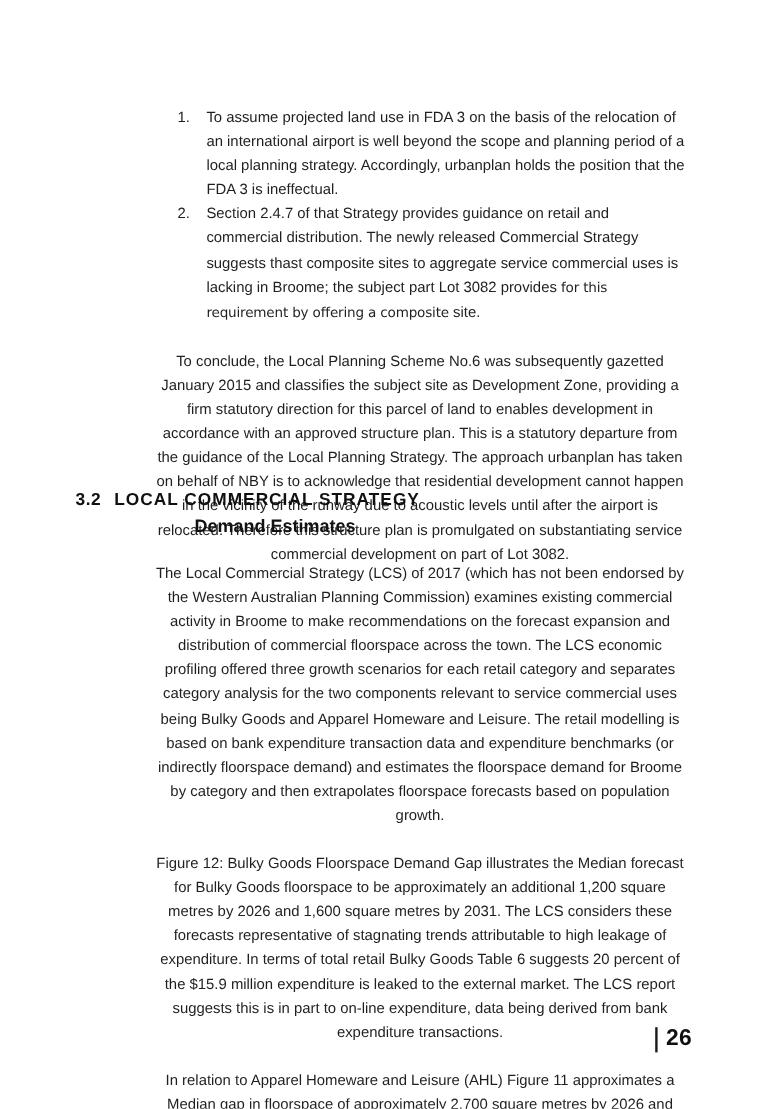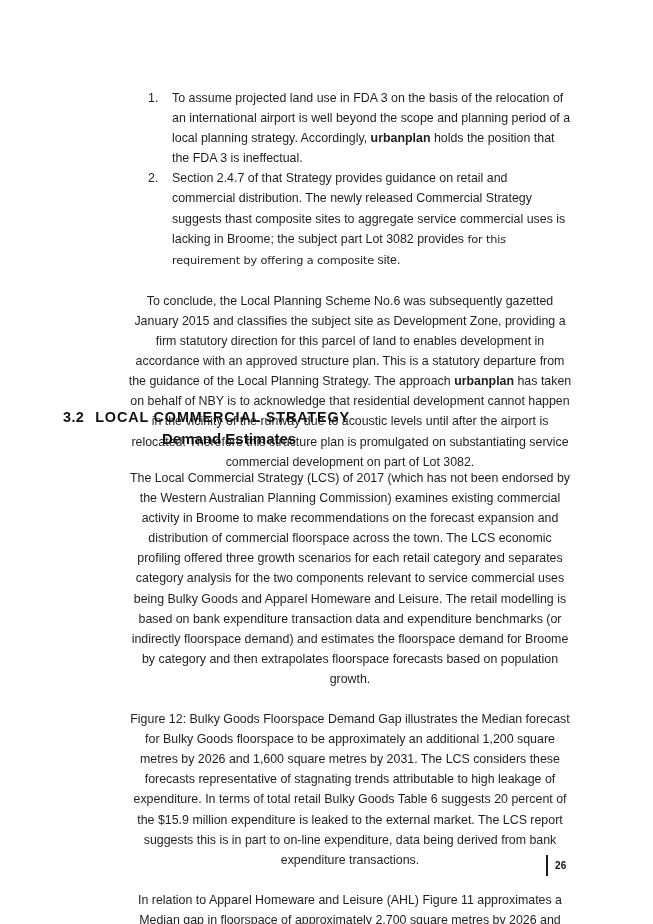--- a/index.html
+++ b/index.html
@@ -67,21 +67,21 @@
     color: #1f1f1f;
     text-align: center;
   }
 
   .gap-1 { height: 20px; }
   .gap-2 { height: 19px; }
   .gap-3 { height: 20px; }
 
   
   .brand {
-    font-weight: bold;
+    font-weight: normal;
   }
 
   
   .altfont {
     font-family: "DejaVu Sans", sans-serif;
     font-size: 11.3px;
     letter-spacing: -0.15px;
   }
 
   
@@ -121,21 +121,21 @@
     align-items: center;
     gap: 7px;
   }
   .footer .rule {
     display: block;
     width: 2px;
     height: 21px;
     background: #1a1a1a;
   }
   .footer .pageno {
-    font-size: 10px;
+    font-size: 19px;
     font-weight: bold;
     color: #101010;
     letter-spacing: 0.2px;
   }
 </style>
 </head>
 <body>
 
 <div class="page">
 

